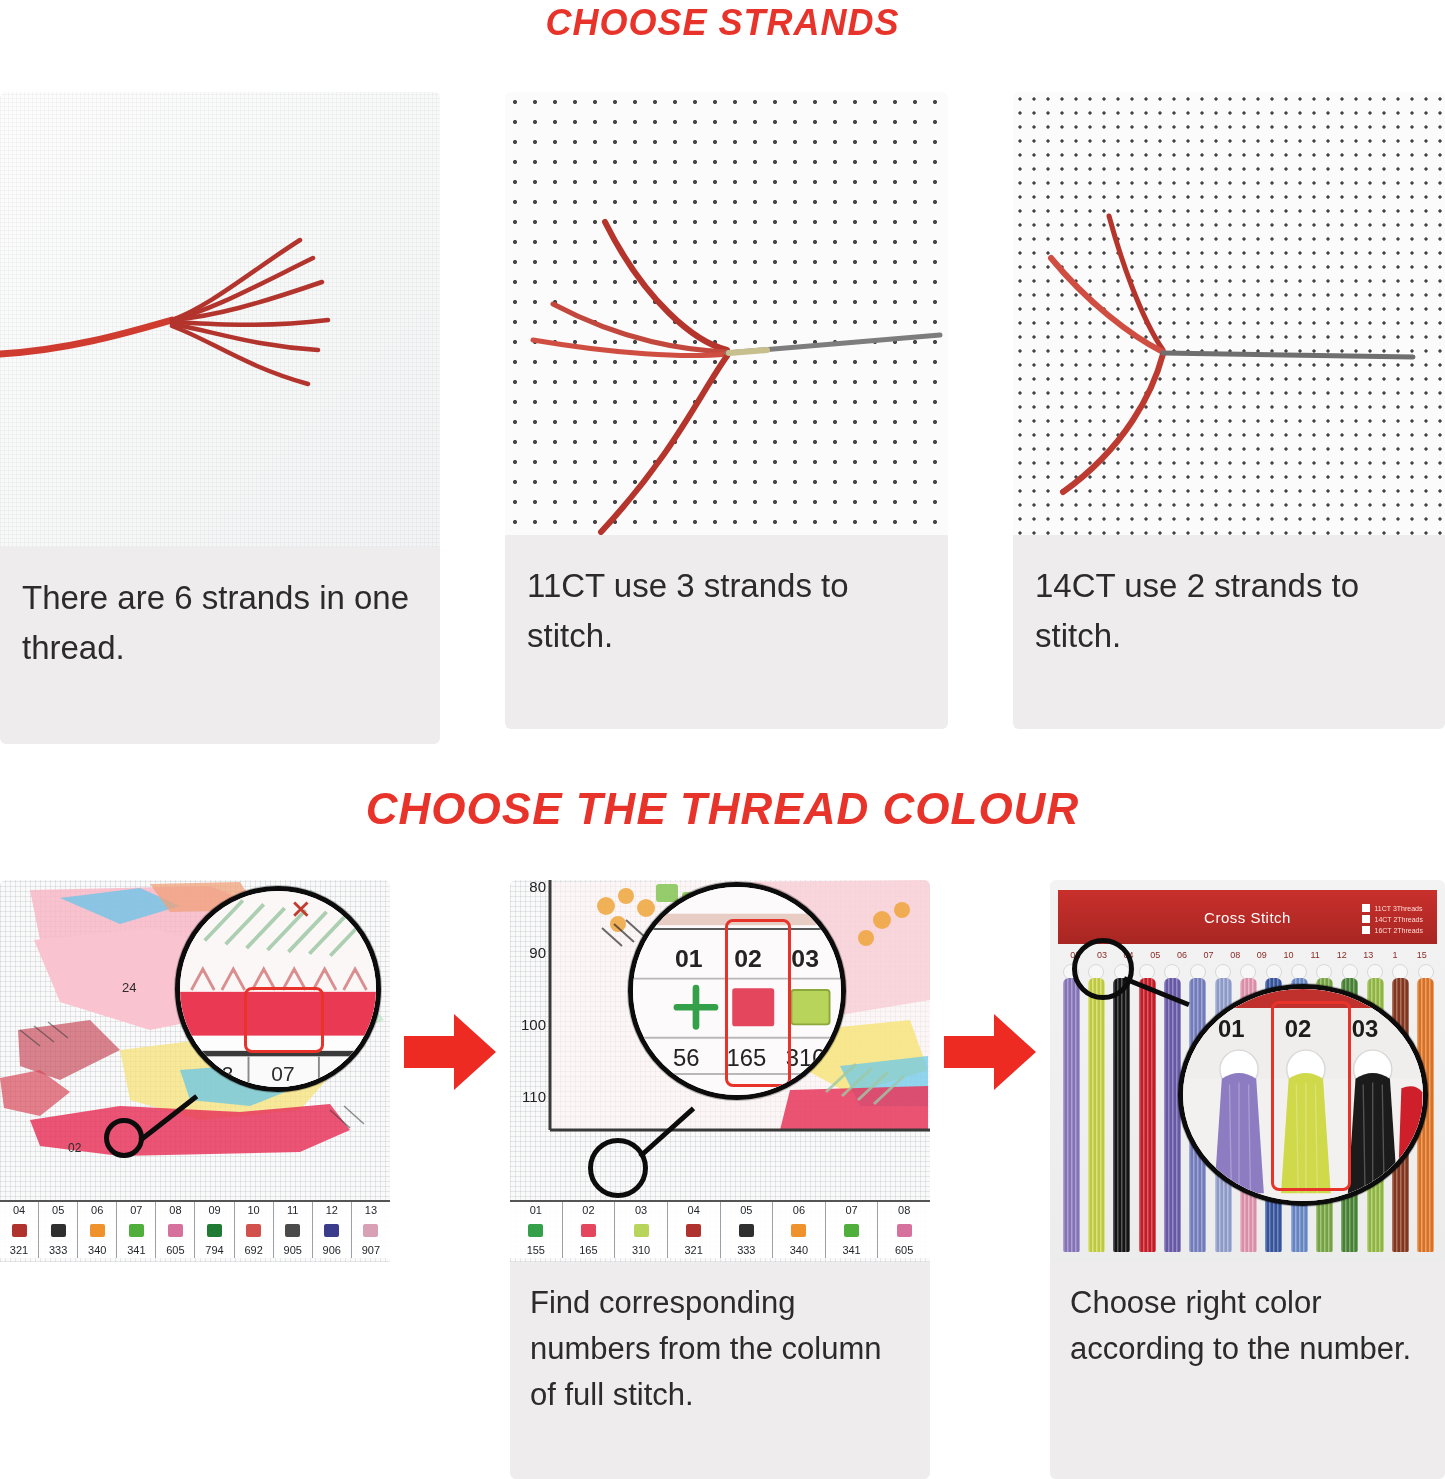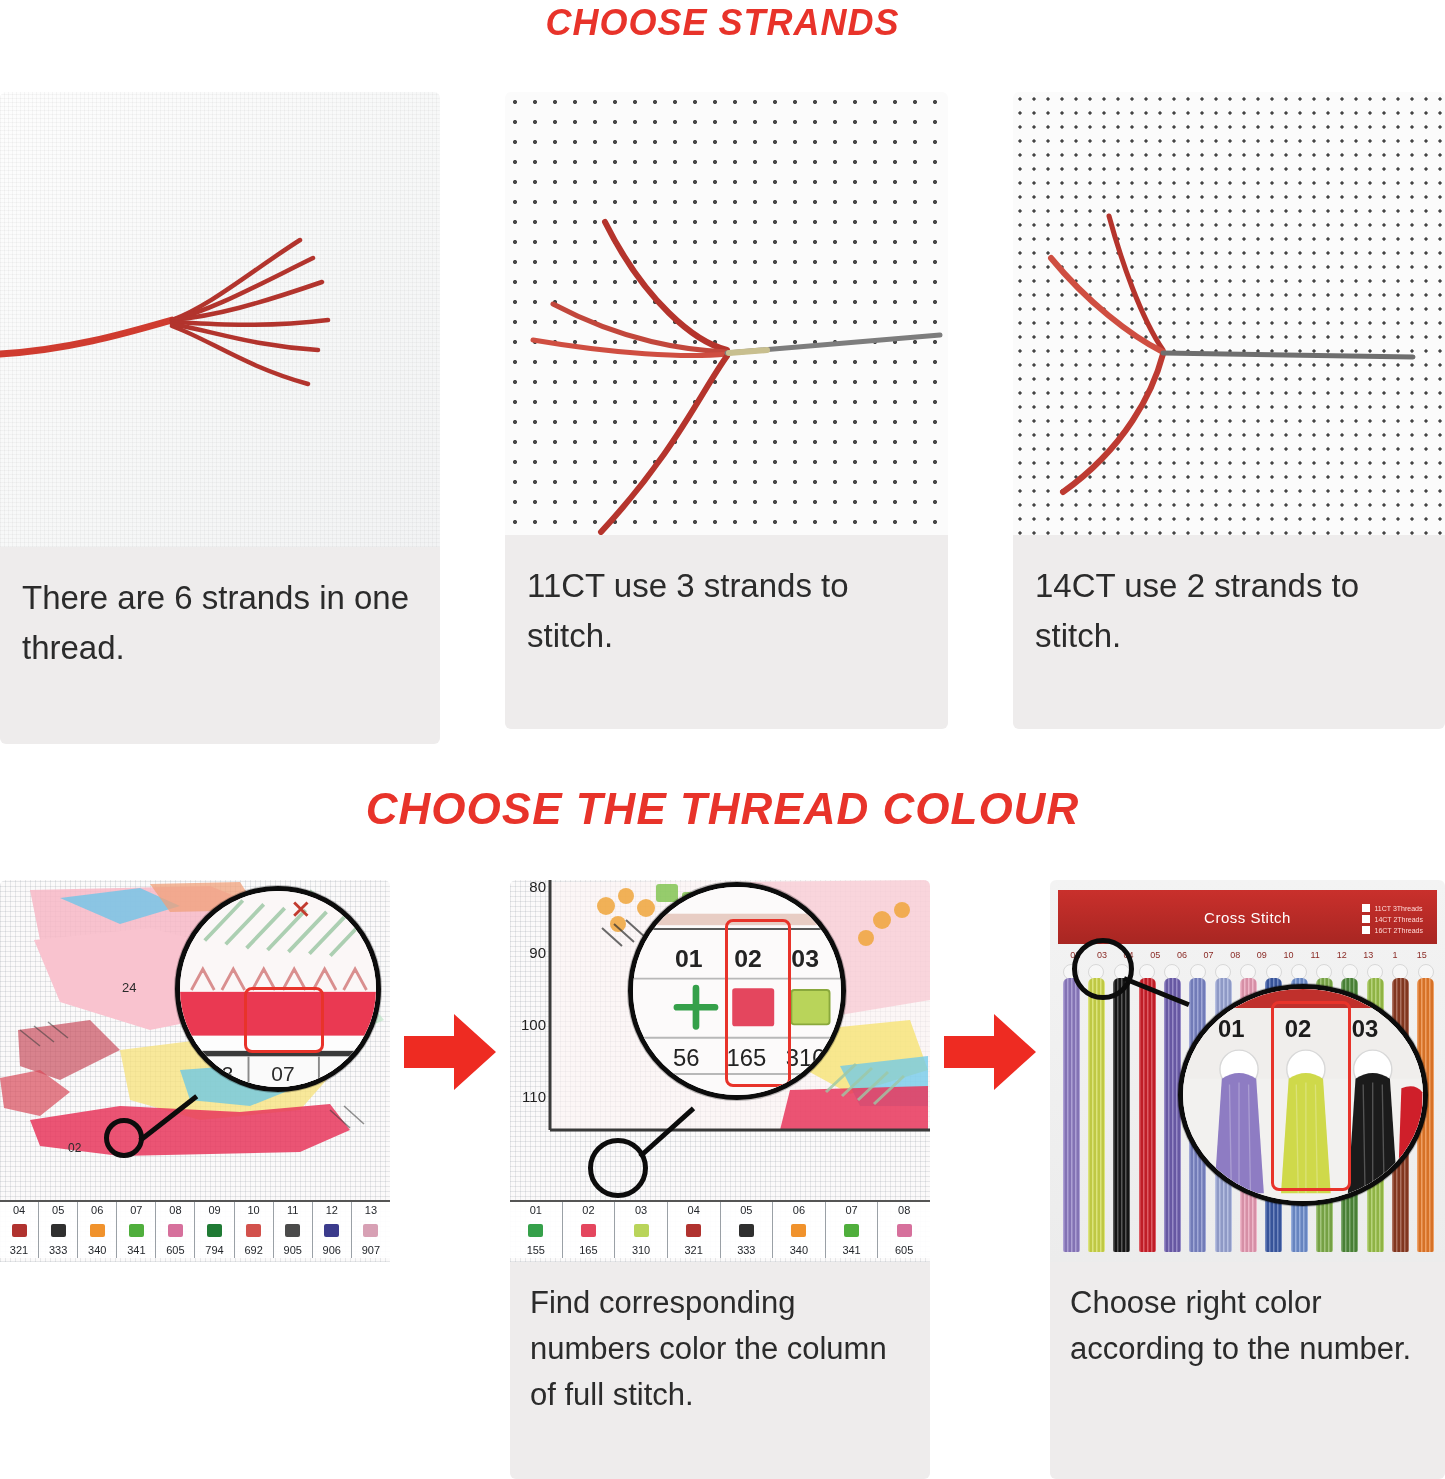--- a/index.html
+++ b/index.html
@@ -476,21 +476,21 @@
               <div>165</div>
               <div>310</div>
               <div>321</div>
               <div>333</div>
               <div>340</div>
               <div>341</div>
               <div>605</div>
             </div>
         </div>
       </div>
-      <div class="caption small">Find corresponding numbers color the column of full stitch.</div>
+      <div class="caption small">Find corresponding numbers from the column of full stitch.</div>
     </div>
 
     <div class="arrow-wrap">
       <svg class="arrow" viewBox="0 0 96 88">
         <polygon points="2,28 52,28 52,6 94,44 52,82 52,60 2,60" fill="#ee2b22"></polygon>
       </svg>
     </div>
 
     <div class="card" id="card-colors">
       <div class="card-top">

